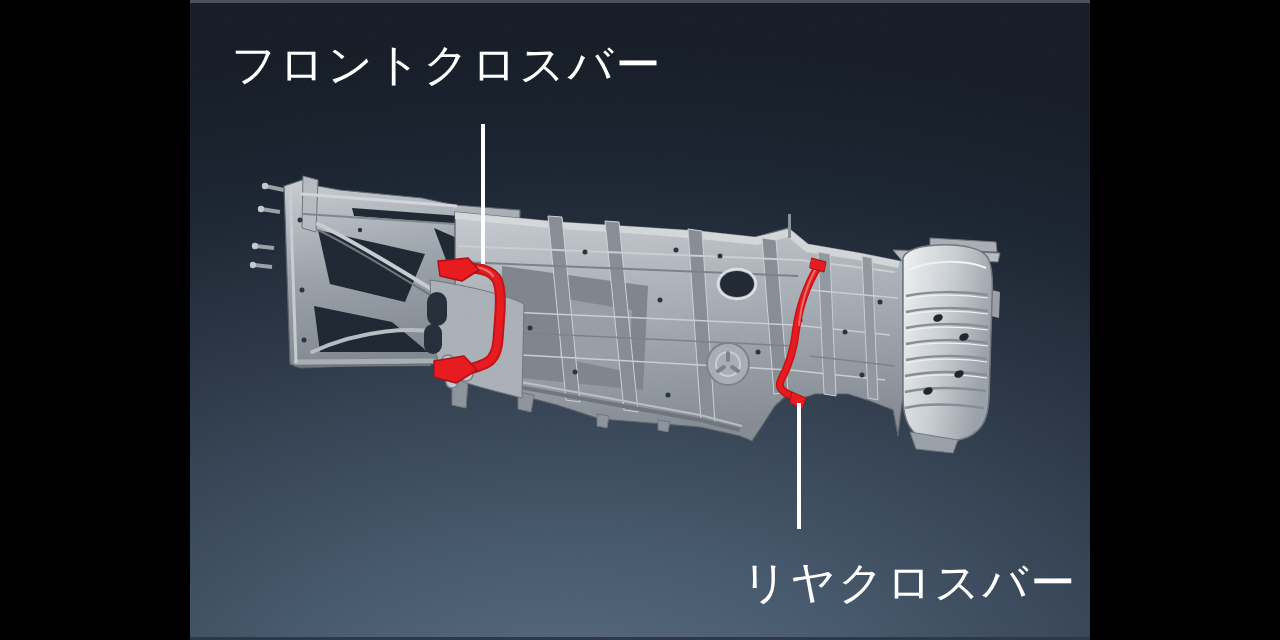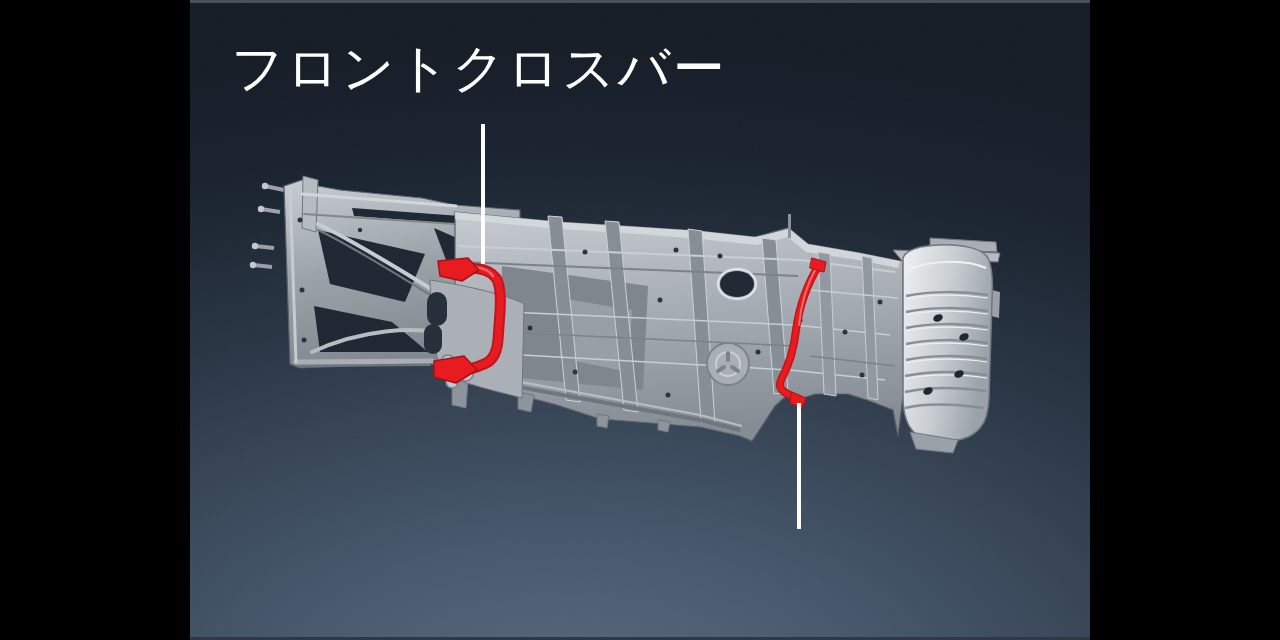--- a/index.html
+++ b/index.html
@@ -16,21 +16,21 @@
     background:radial-gradient(135% 105% at 42% 112%,
       #5a6c80 0%, #46586c 26%, #2c3847 58%, #1a2330 82%, #151c26 100%);
   }
   .edge-top{position:absolute;left:0;top:0;width:900px;height:3px;background:#4b5158;}
   .edge-bottom{position:absolute;left:0;top:637px;width:900px;height:3px;background:#2e3945;}
   .chassis-svg{position:absolute;left:0;top:0;width:900px;height:640px;}
   .leader{position:absolute;width:4px;background:#ffffff;}
   .leader.front{left:291px;top:124px;height:140px;}
   .leader.rear{left:607px;top:403px;height:126px;}
   .anno-label{
-    position:absolute;color:#ffffff;font-size:52px;line-height:1.05;
+    position:absolute;color:#ffffff;font-size:45px;line-height:1.05;
     letter-spacing:2px;white-space:nowrap;font-weight:normal;
   }
   .anno-label.front{left:41px;top:41px;}
   .anno-label.rear{left:552px;top:559px;}
 </style>
 </head>
 <body>
 
 <div class="stage">
   <div class="content">
@@ -240,20 +240,21 @@
         <path d="M792,392 L806,398 L802,409 L790,403 Z" fill="#e8191d" stroke="#a90f13" stroke-width="1"></path>
       </g>
 
       <rect x="190" y="0" width="900" height="640" filter="url(#noise)" opacity="0.05"></rect>
     </svg>
 
     <div class="leader front"></div>
     <div class="leader rear"></div>
 
     <div class="anno-label front">フロントクロスバー</div>
+    <div class="anno-label rear">リヤクロスバー</div>
 
     <div class="edge-top"></div>
     <div class="edge-bottom"></div>
   </div>
 
   <div class="letterbox left"></div>
   <div class="letterbox right"></div>
 </div>
 
 </body></html>

